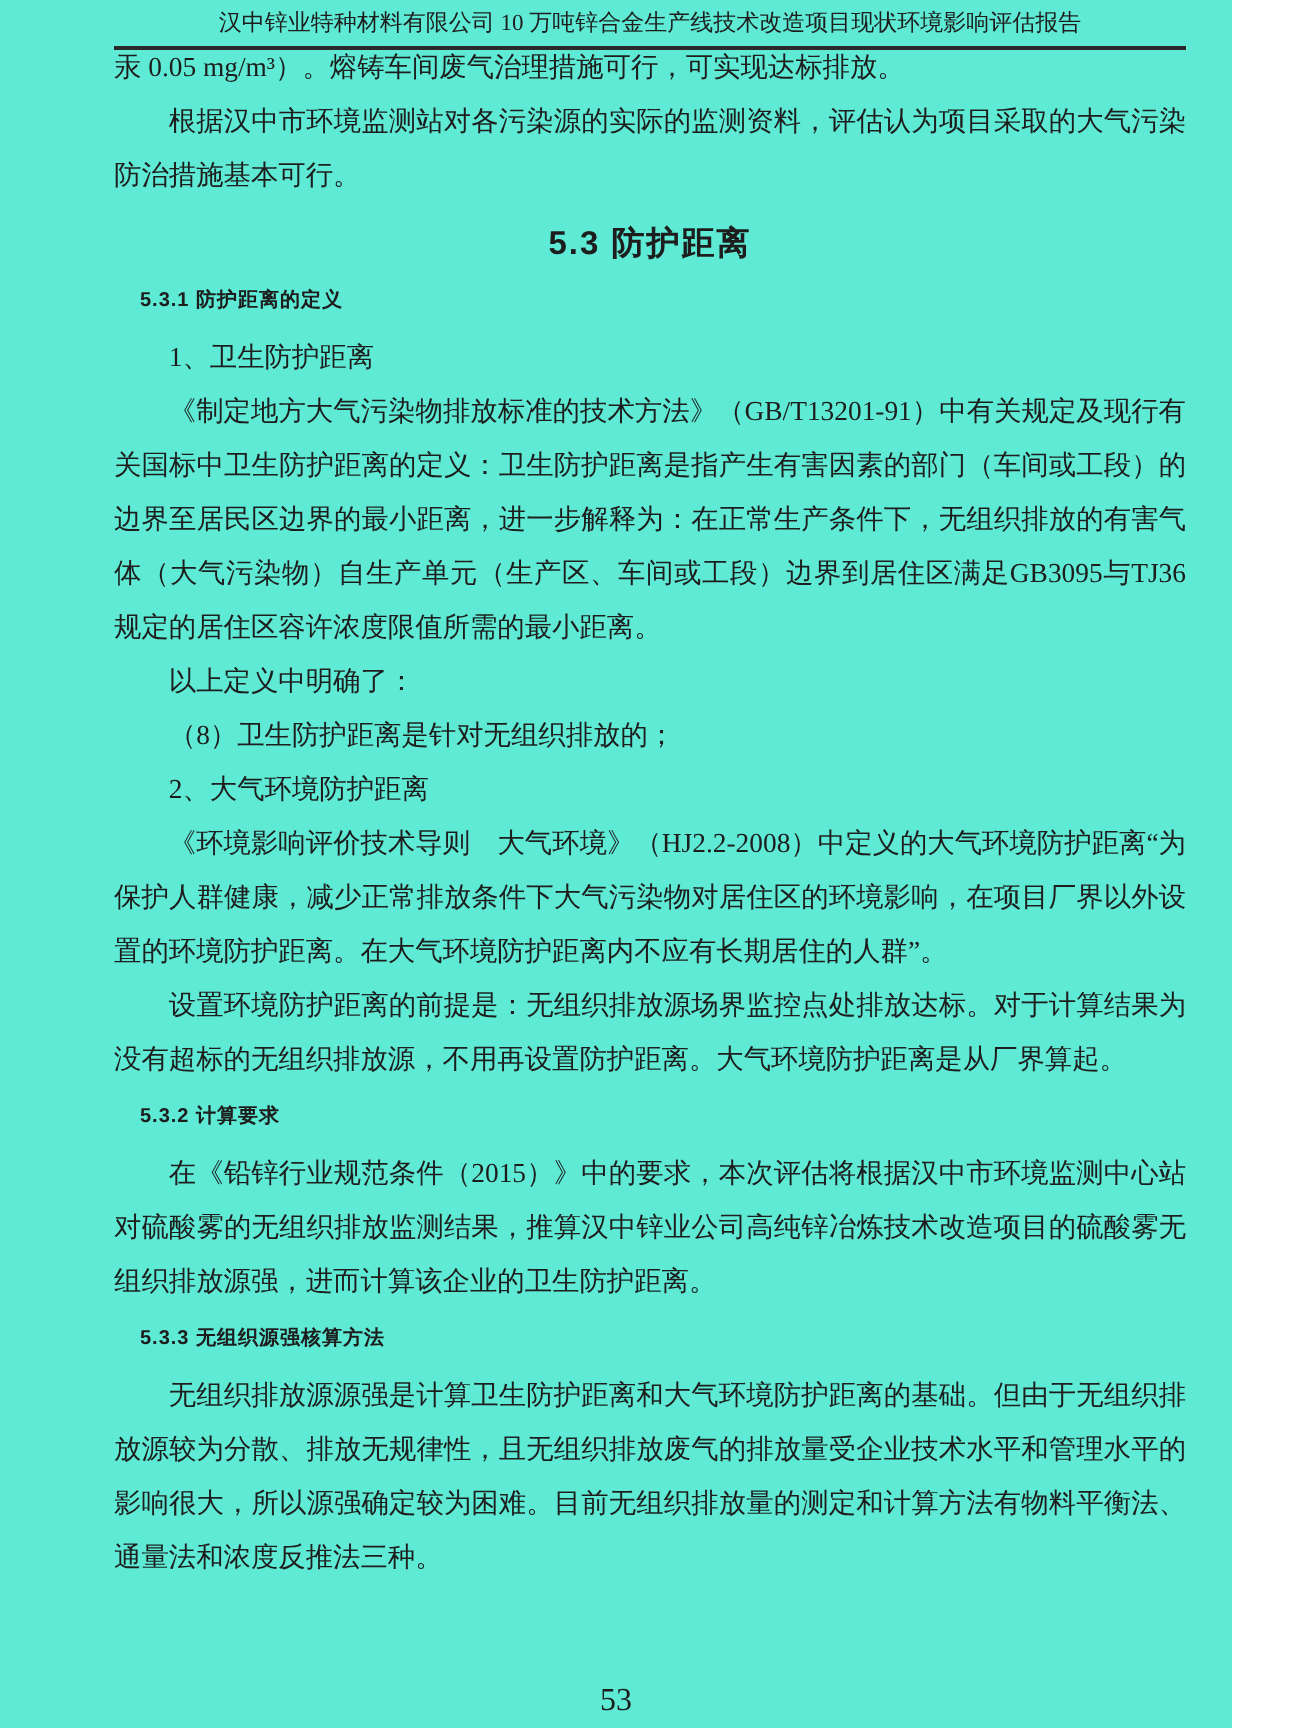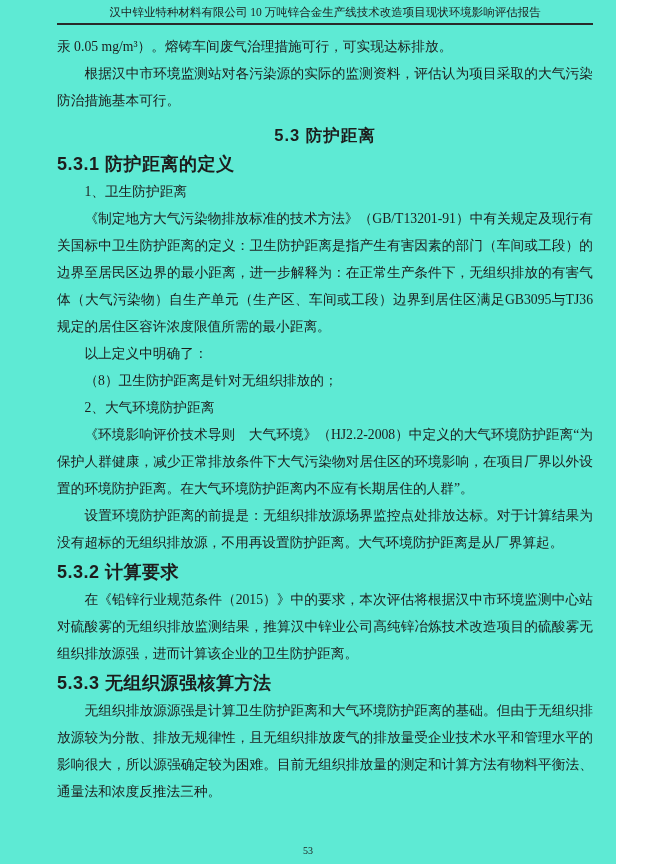--- a/index.html
+++ b/index.html
@@ -24,21 +24,21 @@
     width: 536px;
     text-align: center;
     font-size: 11.5px;
     line-height: 15px;
     padding-bottom: 3px;
     border-bottom: 2px solid #2a2a2a;
     white-space: nowrap;
   }
   .content {
     position: absolute;
-    top: 33px;
+    top: 20px;
     left: 57px;
     width: 536px;
   }
   p.body {
     margin: 0;
     font-size: 13.7px;
     line-height: 27px;
     text-align: justify;
   }
   p.indent { text-indent: 2em; }
@@ -46,33 +46,33 @@
     font-family: "Liberation Sans", "DejaVu Sans", sans-serif;
     font-size: 16.5px;
     font-weight: bold;
     line-height: 26px;
     margin: 8px 0 4px 0;
     letter-spacing: 1px;
     text-align: center;
   }
   h2.h-sub {
     font-family: "Liberation Sans", "DejaVu Sans", sans-serif;
-    font-size: 18px;
+    font-size: 10px;
     font-weight: bold;
     line-height: 24px;
-    margin: 4px 0 2px 0;
+    margin: 4px 0 2px 13px;
     letter-spacing: 0.5px;
   }
   .footer {
     position: absolute;
     bottom: 7px;
     left: 0;
     width: 100%;
     text-align: center;
-    font-size: 10px;
+    font-size: 16px;
     line-height: 13px;
   }
 </style>
 </head>
 <body>
 
 <div class="page">
 
   <div class="header">
     <span>汉中锌业特种材料有限公司 10 万吨锌合金生产线技术改造项目现状环境影响评估报告</span>

